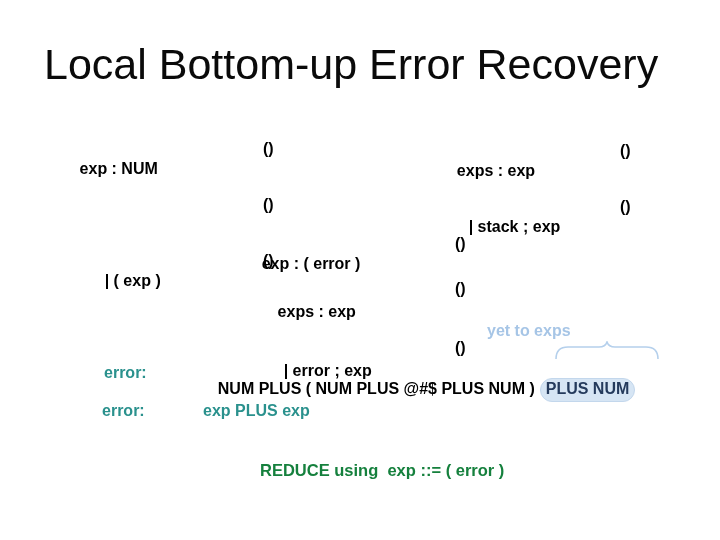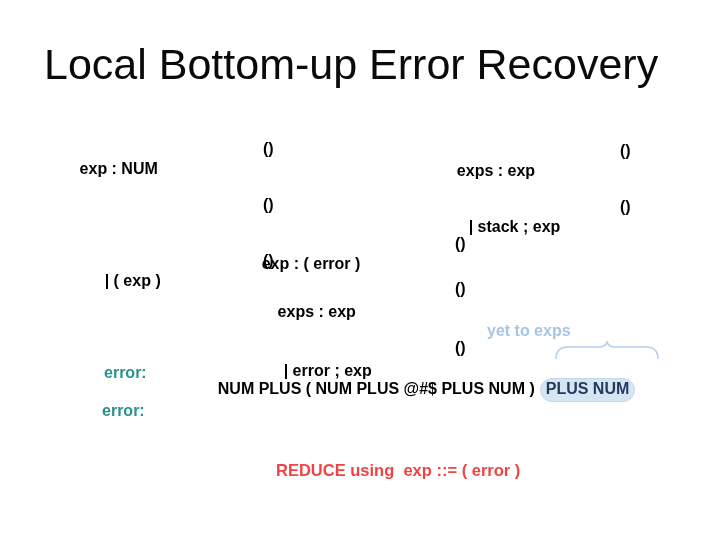--- a/index.html
+++ b/index.html
@@ -16,22 +16,22 @@
   .annotation{position:absolute;left:487px;top:322px;font-size:16px;font-weight:bold;
               color:#a6c5e6;white-space:nowrap;}
   .brace{position:absolute;left:554px;top:341px;}
   .io-label{position:absolute;font-size:16px;font-weight:bold;color:#2a918d;white-space:nowrap;}
   .input-line{position:absolute;left:200px;top:360px;font-size:16px;font-weight:bold;
               white-space:pre;color:#000;}
   .hl{display:inline-block;margin-left:5px;padding:1px 5px 3px;background:#d6e5f4;
       border:1px solid #c3d7ec;border-radius:12px;color:#243a5c;}
   .stack-value{position:absolute;left:203px;top:402px;font-size:16px;font-weight:bold;
                color:#2a918d;white-space:pre;}
-  .action-line{position:absolute;left:276px;top:461px;font-size:16.5px;font-weight:bold;
-               color:#ef4444;white-space:pre;}
+  .action-line{position:absolute;left:260px;top:461px;font-size:16.5px;font-weight:bold;
+               color:#15803d;white-space:pre;}
 </style>
 </head>
 <body>
 
 <div class="slide">
 
   <h1 class="title">Local Bottom-up Error Recovery</h1>
 
   <div class="gblock" style="left:50px;top:103px;--pcol:213px;--ind:28px">
     <div class="grow">
@@ -80,16 +80,17 @@
   <svg class="brace" width="106" height="18" viewBox="0 0 106 18">
     <path d="M2,18 C2,9 7,6 14,6 L45,6 C50,6 52,4 53,1 C54,4 56,6 61,6 L92,6 C99,6 104,9 104,18" fill="none" stroke="#b5d0ec" stroke-width="1.6" stroke-linecap="round"></path>
   </svg>
 
   <div class="io-label" style="left:104px;top:364px">error:</div>
   <div class="input-line">
     <span>NUM PLUS ( NUM PLUS @#$ PLUS NUM )</span><span class="hl">PLUS NUM</span>
   </div>
 
   <div class="io-label" style="left:102px;top:402px">error:</div>
+  <div class="stack-value">exp PLUS exp</div>
 
   <div class="action-line">REDUCE using  exp ::= ( error )</div>
 
 </div>
 
 </body></html>

